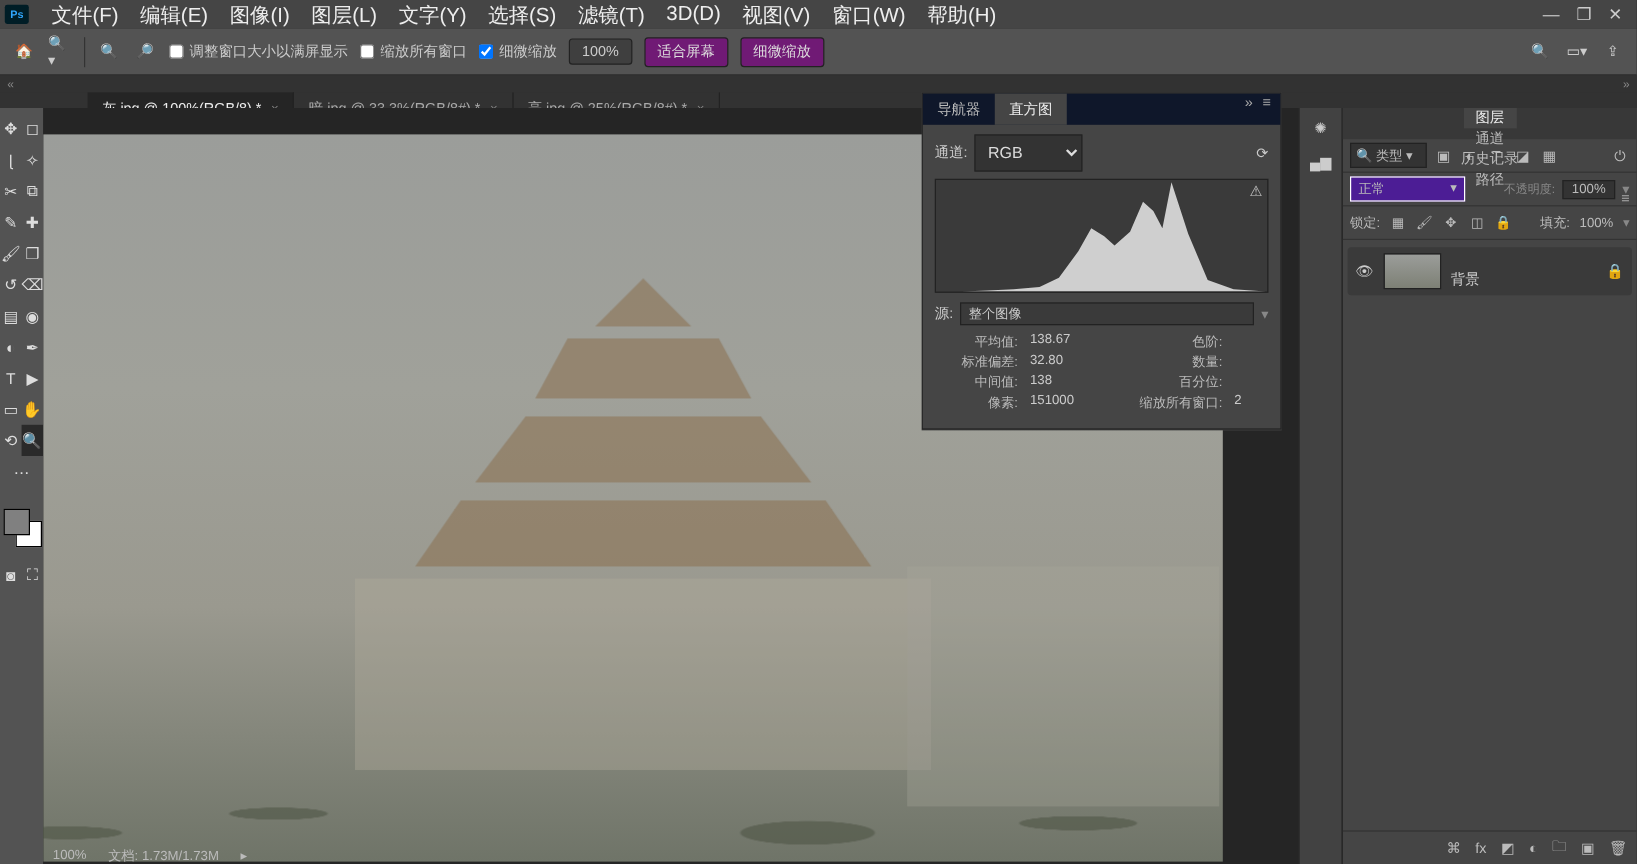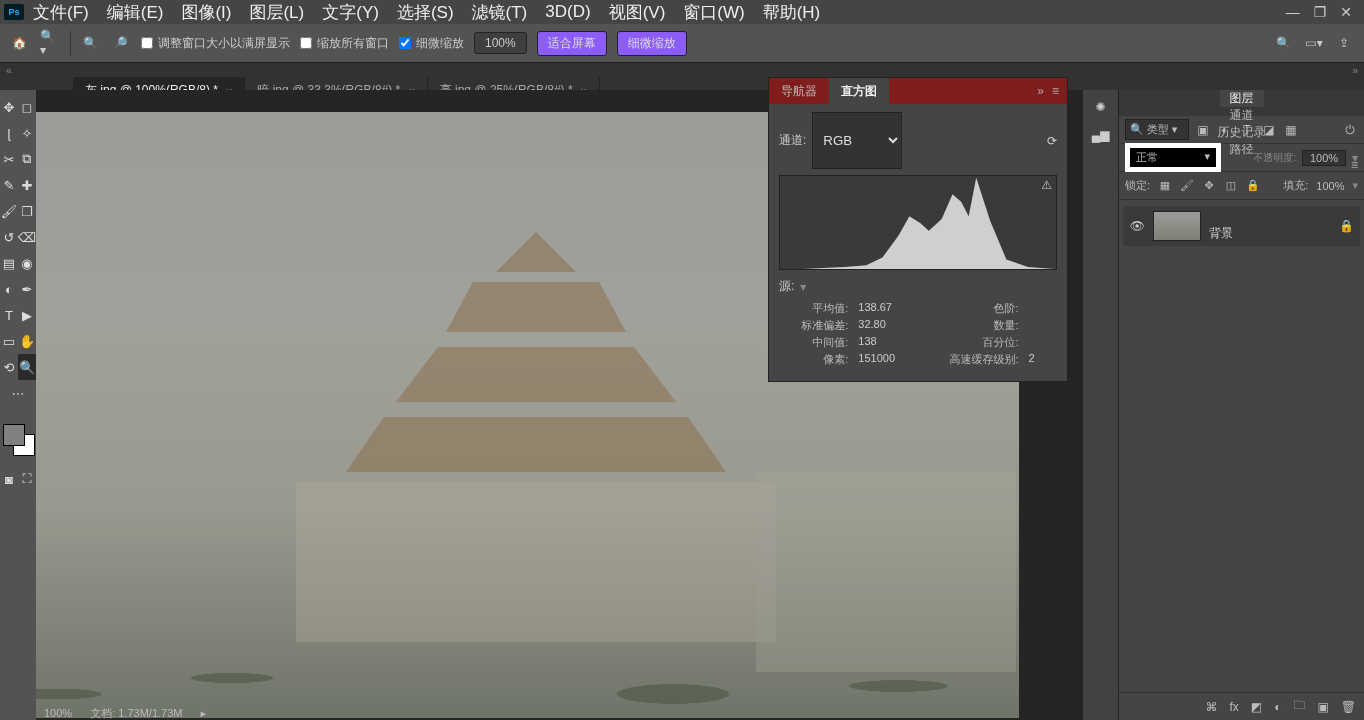--- a/index.html
+++ b/index.html
@@ -1,23 +1,23 @@
 <!DOCTYPE html>
 <html><head>
 <meta charset="utf-8">
 <style>
 * { margin:0; padding:0; box-sizing:border-box; font-family:"Microsoft YaHei",Arial,sans-serif; user-select:none; }
 body { background:#323232; color:#ccc; width:1364px; height:720px; overflow:hidden; position:relative; font-size:12px; }
 .menubar { height:24px; background:#454545; display:flex; align-items:center; padding:0 4px; }
-.ps-logo { width:20px; height:16px; background:#001d26; color:#31a8ff; font-size:9px; font-weight:bold; display:flex; align-items:center; justify-content:center; border-radius:2px; }
+.ps-logo { width:20px; height:16px; background:#001d26; color:#31a8ff; font-size:9px; font-weight:bold; display:flex; align-items:center; justify-content:center; border-radius:2px; margin-right:10px; }
 .menu-item { padding:0 9px; font-size:17px; color:#eee; cursor:default; }
 .win-ctrl { margin-left:auto; display:flex; gap:14px; padding-right:8px; color:#ccc; font-size:14px; }
 .win-ctrl span { cursor:default; }
 .optbar { height:39px; background:#535353; display:flex; align-items:center; padding:0 10px; gap:10px; border-bottom:1px solid #222; }
-.optbar button { background:#8b5cf6; border:1px solid #222; color:#ddd; padding:3px 10px; font-size:12px; border-radius:3px; }
+.optbar button { background:#701a75; border:1px solid #222; color:#ddd; padding:3px 10px; font-size:12px; border-radius:3px; }
 .optbar .zoom-disp { background:#3f3f3f; border:1px solid #222; padding:3px 10px; border-radius:3px; }
 .optbar label { font-size:12px; display:flex; align-items:center; gap:5px; }
 .optbar input[type=checkbox] { width:12px; height:12px; }
 .sep { width:1px; height:25px; background:#333; }
 .spacer { flex:1; }
 .icon-btn { width:20px; height:20px; display:flex; align-items:center; justify-content:center; cursor:default; }
 
 .mini-expand { height:14px; background:#323232; display:flex; align-items:center; padding:0 6px; justify-content:space-between; color:#888; font-size:10px; }
 .tabbar { height:27px; background:#323232; display:flex; align-items:stretch; padding-left:73px; }
 .tab { padding:0 12px; display:flex; align-items:center; gap:8px; font-size:12px; color:#aaa; border-right:1px solid #222; }
@@ -41,47 +41,47 @@
 .r2 { left:150px; top:70px; width:180px; height:50px; clip-path:polygon(15% 0,85% 0,100% 100%,0 100%);}
 .r3 { left:100px; top:135px; width:280px; height:55px; clip-path:polygon(15% 0,85% 0,100% 100%,0 100%);}
 .r4 { left:50px; top:205px; width:380px; height:55px; clip-path:polygon(10% 0,90% 0,100% 100%,0 100%);}
 .base { position:absolute; left:0px; top:270px; width:480px; height:160px; background:#b2ab9d; opacity:.7; }
 .trees { position:absolute; left:-260px; right:-240px; bottom:-100px; height:160px; background:radial-gradient(ellipse at 20% 60%, #4c5243 0 40px, transparent 42px), radial-gradient(ellipse at 65% 70%, #4c5243 0 55px, transparent 57px), radial-gradient(ellipse at 88% 65%, #4c5243 0 48px, transparent 50px), radial-gradient(ellipse at 2% 70%, #4c5243 0 45px, transparent 47px);}
 .bldgs { position:absolute; right:-240px; top:260px; width:260px; height:200px; background:#a8a79d; opacity:.6; }
 .status { position:absolute; left:0; bottom:0; height:14px; font-size:11px; color:#bbb; display:flex; gap:18px; padding:0 8px; align-items:center; }
 
 
 .histo-panel { position:absolute; left:768px; top:77px; width:300px; background:#454545; border:1px solid #222; font-size:12px; z-index:5;}
-.histo-tabs { height:26px; display:flex; align-items:center; background:#7f1d1d;}
+.histo-tabs { height:26px; display:flex; background:#0f172a;}
 .histo-tabs .ptab { padding:0 12px; height:100%; display:flex; align-items:center; color:#bbb;}
-.histo-tabs .ptab.active { background:#454545; color:#eee;font-weight:bold;}
+.histo-tabs .ptab.active { background:#454545; color:#eee;}
 .histo-tabs .pmenu { margin-left:auto; padding:0 8px; color:#aaa; display:flex; gap:8px;}
 .histo-body { padding:8px 10px; }
 .channel-row { display:flex; align-items:center; gap:6px; margin-bottom:6px;}
-.channel-row select { background:#333; color:#ddd; border:1px solid #222; padding:19px 6px; flex:0 0 90px;}
+.channel-row select { background:#333; color:#ddd; border:1px solid #222; padding:6px 6px; flex:0 0 90px;}
 .refresh { margin-left:auto; color:#ccc;}
 .histo-box { position:relative; height:95px; background:#3a3a3a; border:1px solid #222; margin-bottom:6px;}
 .histo-box .warn { position:absolute; right:4px; top:2px; color:#ccc; font-size:12px;}
 .histo-box svg { width:100%; height:100%; }
 .src-row { display:flex; align-items:center; gap:6px; padding:2px 0; }
 .src-row .src-val { flex:1; background:#3a3a3a; border:1px solid #222; padding:1px 6px; color:#ccc; font-size:11px;}
 .stats { display:grid; grid-template-columns: auto auto auto auto; gap:2px 10px; font-size:11px; color:#ccc; padding:4px 0 6px 0;}
 .stats .lab { text-align:right; color:#bbb;}
 
 
 .rdock { width:36px; background:#424242; display:flex; flex-direction:column; align-items:center; gap:14px; padding-top:10px; border-left:1px solid #222;}
 .rpanel { width:246px; background:#454545; border-left:1px solid #222; display:flex; flex-direction:column; }
 .rpanel-tabs { height:26px; background:#383838; display:flex; align-items:center;flex-direction:column;}
 .rpanel-tabs .ptab { padding:0 10px; height:100%; display:flex; align-items:center; color:#bbb; font-size:12px;}
 .rpanel-tabs .ptab.active { background:#454545; color:#eee;}
 .filter-row { height:28px; display:flex; align-items:center; gap:6px; padding:0 6px; border-bottom:1px solid #333;}
 .filter-row .search { flex:0 0 64px; background:#333; border:1px solid #222; padding:2px 4px; color:#bbb; font-size:11px; display:flex; align-items:center; gap:3px;}
 .filter-row .ficon { width:16px; height:16px; display:flex; align-items:center; justify-content:center; color:#bbb; font-size:12px;}
 .blend-row { height:28px; display:flex; align-items:center; padding:0 6px; gap:6px; border-bottom:1px solid #333;}
-.blend-row .combo { background:#000000; border:5px solid #ffffff; padding:2px 6px; font-size:11px; color:#bbb; width:96px; display:flex; justify-content:space-between;}
+.blend-row .combo { background:#4c1d95; border:1px solid #ffffff; padding:2px 6px; font-size:11px; color:#bbb; width:96px; display:flex; justify-content:space-between;}
 .blend-row .lab { color:#888; font-size:10px;}
 .blend-row .pct { background:#333; border:1px solid #222; padding:1px 4px; width:44px; font-size:11px; color:#bbb; text-align:center;}
 .lock-row { height:28px; display:flex; align-items:center; padding:0 6px; gap:8px; border-bottom:1px solid #333; font-size:11px; color:#bbb;}
 .lock-row .ic { width:14px; text-align:center;}
 .layer-list { flex:1; padding:4px 0; }
 .layer { height:40px; display:flex; align-items:center; gap:8px; padding:0 6px; background:#3a3a3a; margin:2px 4px; border-radius:3px;}
 .layer .eye { width:16px; text-align:center;}
 .layer .thumb { width:48px; height:30px; background:linear-gradient(180deg,#9b9d9a,#7d8075); border:1px solid #222;}
 .layer .lname { flex:1; font-size:12px;margin-top:14px;}
 .layer .lock { color:#aaa; }
@@ -317,34 +317,35 @@
       <span class="refresh">⟳</span>
     </div>
     <div class="histo-box">
       <span class="warn">⚠</span>
       <svg viewBox="0 0 256 100" preserveAspectRatio="none">
         <path id="histo-path" fill="#cfcfcf" stroke="none" d="M0,100 L0,100 L20,100 L40,98.96842105263158 L60,97.93684210526315 L80,95.87368421052632 L95,87.62105263157895 L110,63.89473684210527 L120,43.26315789473684 L130,50.484210526315785 L138,58.73684210526316 L150,46.3578947368421 L160,19.536842105263162 L168,27.789473684210535 L175,43.26315789473684 L182,2 L195,48.42105263157895 L210,89.6842105263158 L230,97.93684210526315 L255,100 L256,100 Z"></path>
       </svg>
     </div>
     <div class="src-row">
       <span>源:</span>
+      <div class="src-val"><span>整个图像</span></div>
         <span style="color:#888">▾</span>
     </div>
     <div class="stats">
       <span class="lab">平均值:</span>
         <span>138.67</span>
       <span class="lab">色阶:</span>
         <span></span>
       <span class="lab">标准偏差:</span>
         <span>32.80</span>
       <span class="lab">数量:</span>
         <span></span>
       <span class="lab">中间值:</span>
         <span>138</span>
       <span class="lab">百分位:</span>
         <span></span>
       <span class="lab">像素:</span>
         <span>151000</span>
-      <span class="lab">高速缓存级别:</span>
+      <span class="lab">缩放所有窗口:</span>
         <span>2</span>
     </div>
   </div>
 </div>
 
 </body></html>

